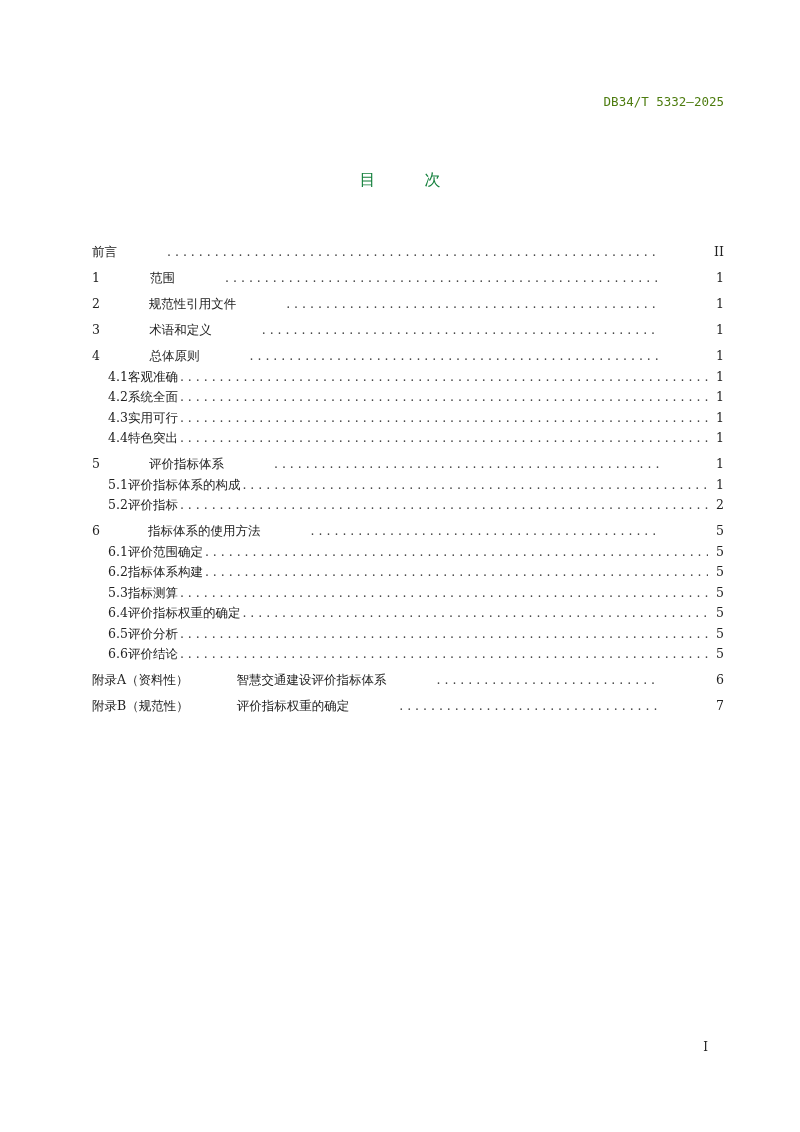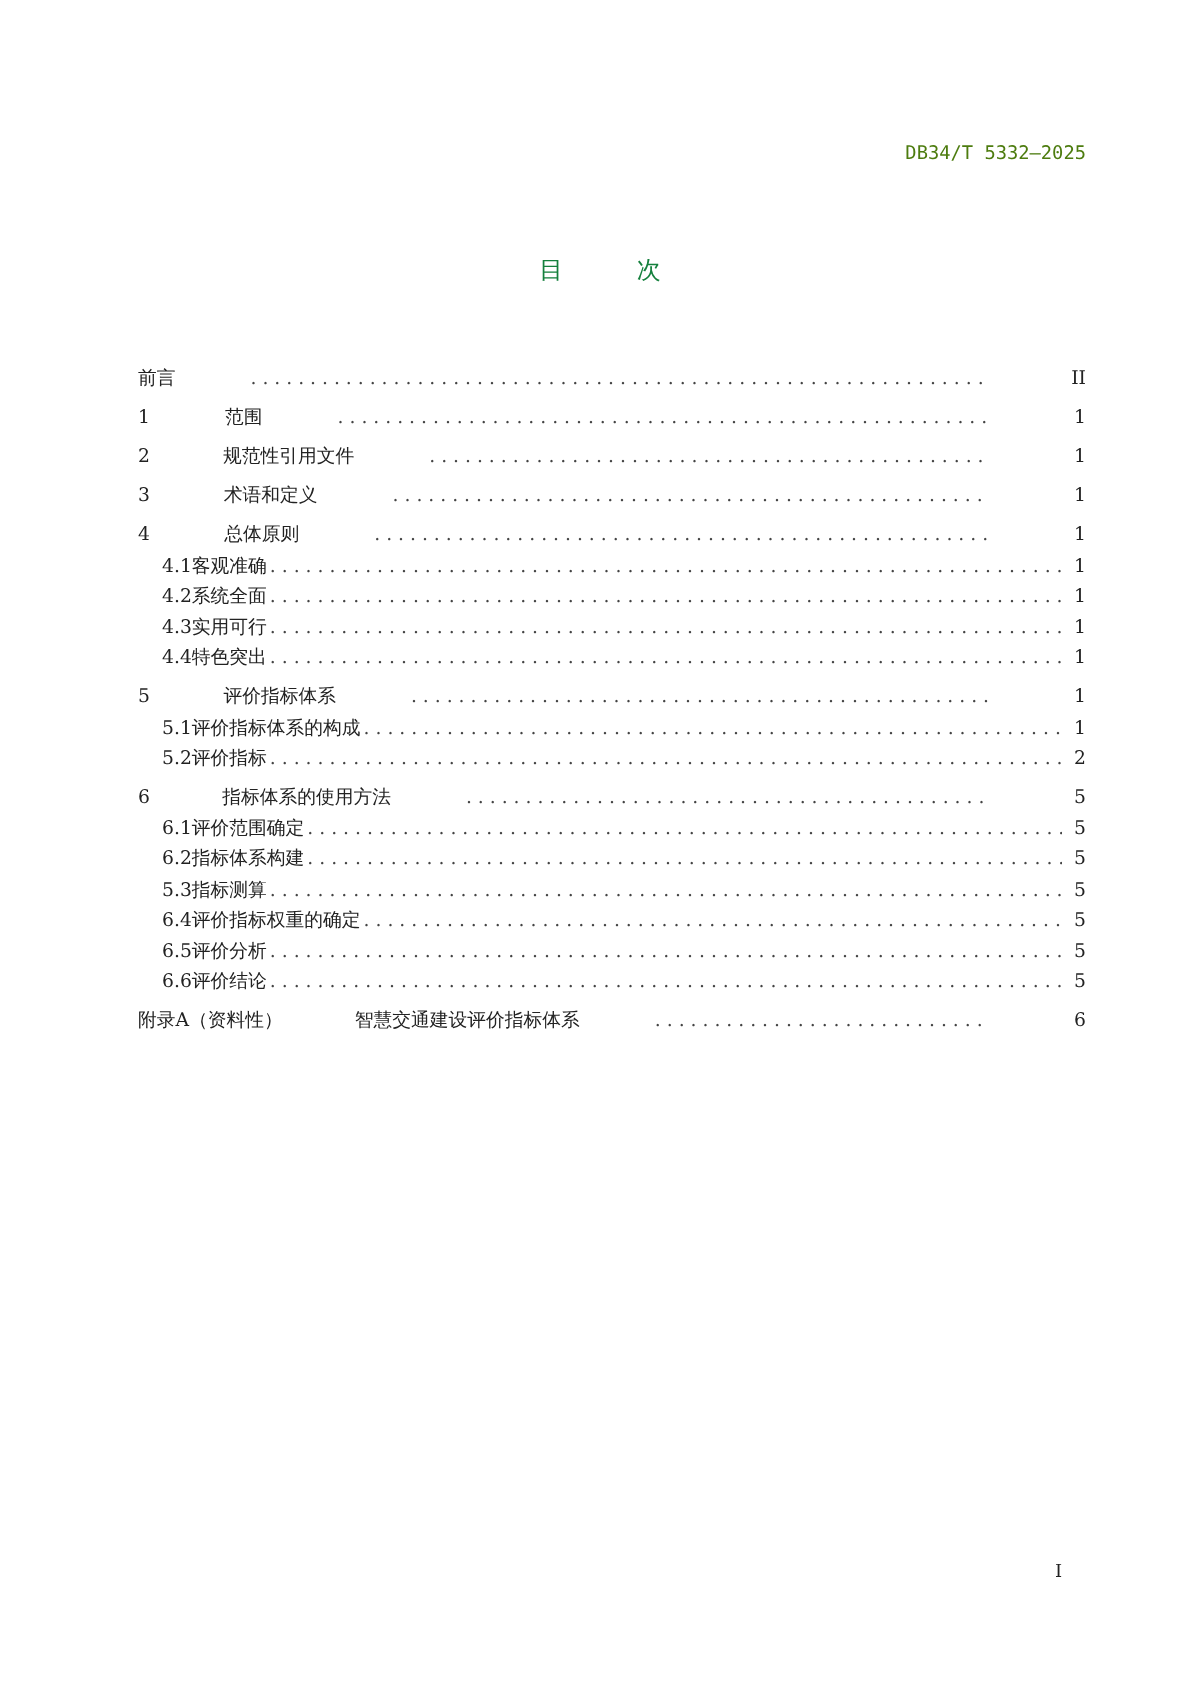--- a/index.html
+++ b/index.html
@@ -146,15 +146,21 @@
       <span class="label">评价结论</span>
       <span class="leader"></span>
       <span class="page">5</span>
     </div>
     <div class="row top appendix">
       <span class="label-prefix">附录A（资料性）</span>
       <span class="label">智慧交通建设评价指标体系</span>
       <span class="leader"></span>
       <span class="page">6</span>
     </div>
+    <div class="row top appendix">
+      <span class="label-prefix">附录B（规范性）</span>
+      <span class="label">评价指标权重的确定</span>
+      <span class="leader"></span>
+      <span class="page">7</span>
+    </div>
   </div>
 
 <div class="page-footer">I</div>
 
 </body></html>

